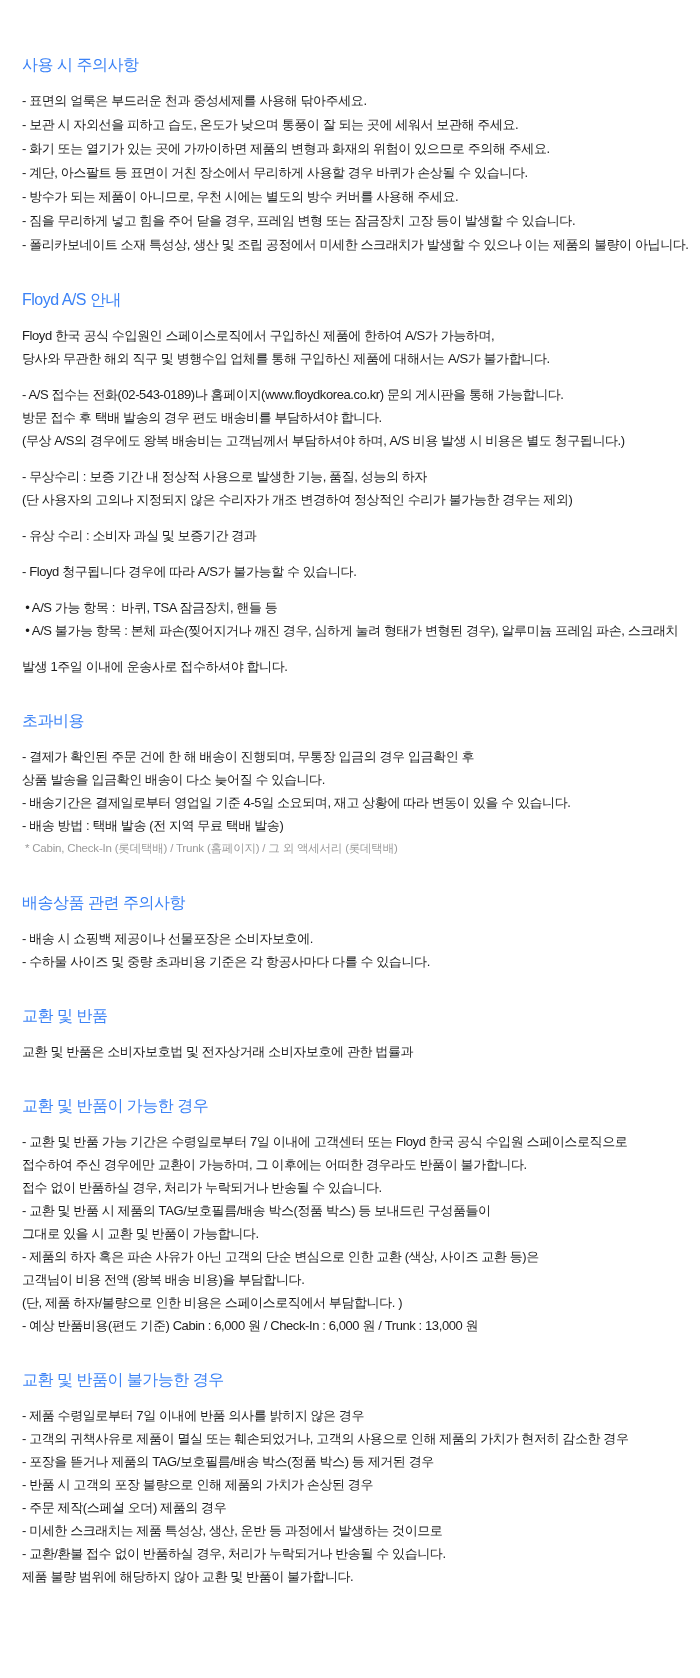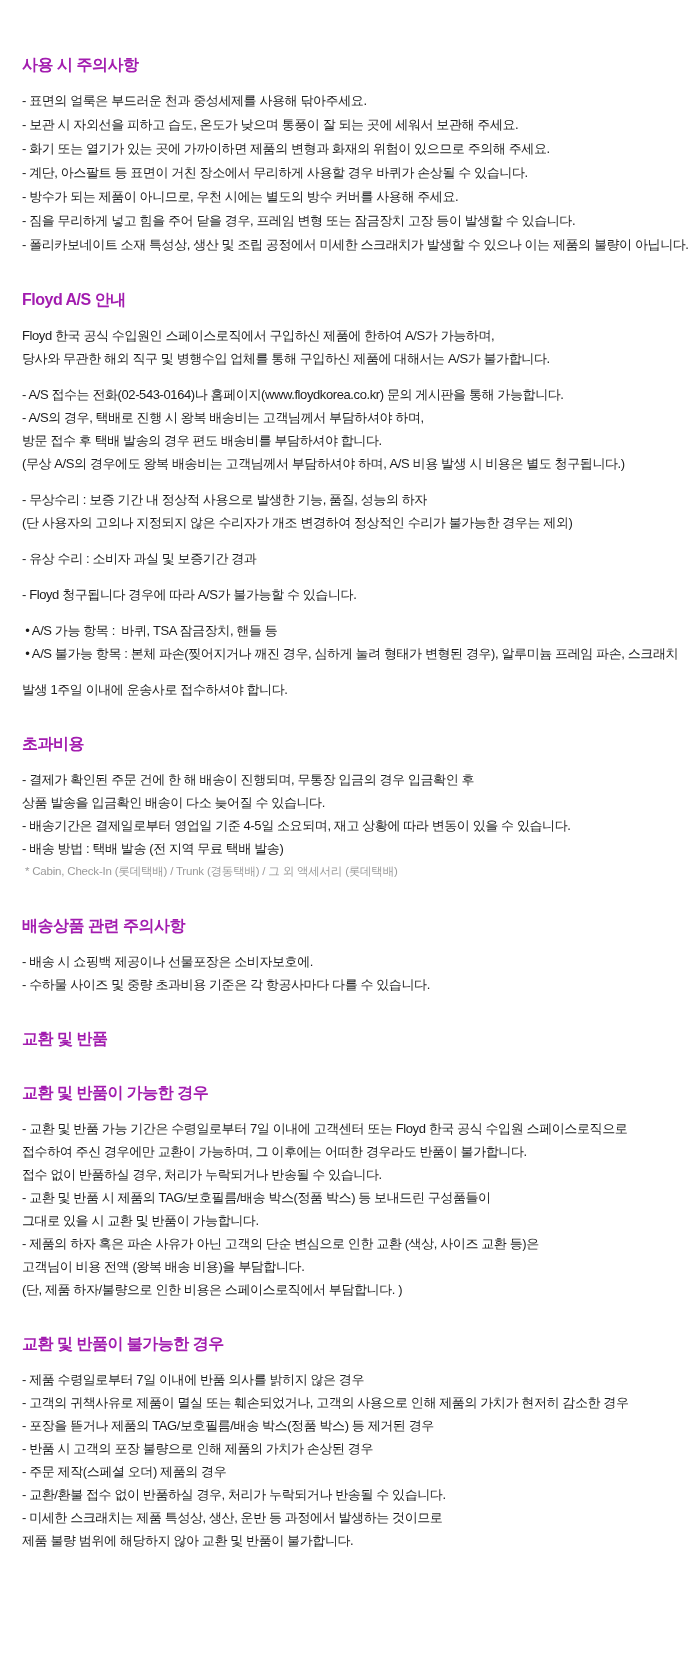--- a/index.html
+++ b/index.html
@@ -8,22 +8,22 @@
     width: 700px;
     height: 1678px;
     overflow: hidden;
     font-family: "Liberation Sans", sans-serif;
   }
   .page { padding: 54px 14px 30px 22px; }
   .info-section + .info-section { margin-top: 32px; }
   .section-heading {
     font-size: 16px;
     line-height: 22px;
-    font-weight: 700;
-    color: #a21caf;
+    font-weight: 400;
+    color: #3b82f6;
     letter-spacing: -0.5px;
     white-space: pre;
   }
   .para { margin-top: 13px; }
   .line {
     font-size: 13px;
     line-height: 23px;
     color: #1c1c1c;
     letter-spacing: -0.4px;
     white-space: pre;
@@ -51,22 +51,21 @@
         <div class="line">- 폴리카보네이트 소재 특성상, 생산 및 조립 공정에서 미세한 스크래치가 발생할 수 있으나 이는 제품의 불량이 아닙니다.</div>
       </div>
     </section>
     <section class="info-section">
       <h2 class="section-heading">Floyd A/S 안내</h2>
       <div class="para">
         <div class="line">Floyd 한국 공식 수입원인 스페이스로직에서 구입하신 제품에 한하여 A/S가 가능하며,</div>
         <div class="line">당사와 무관한 해외 직구 및 병행수입 업체를 통해 구입하신 제품에 대해서는 A/S가 불가합니다.</div>
       </div>
       <div class="para">
-        <div class="line">- A/S 접수는 전화(02-543-0164)나 홈페이지(www.floydkorea.co.kr) 문의 게시판을 통해 가능합니다.</div>
-        <div class="line">- A/S의 경우, 택배로 진행 시 왕복 배송비는 고객님께서 부담하셔야 하며,</div>
+        <div class="line">- A/S 접수는 전화(02-543-0189)나 홈페이지(www.floydkorea.co.kr) 문의 게시판을 통해 가능합니다.</div>
         <div class="line">방문 접수 후 택배 발송의 경우 편도 배송비를 부담하셔야 합니다.</div>
         <div class="line">(무상 A/S의 경우에도 왕복 배송비는 고객님께서 부담하셔야 하며, A/S 비용 발생 시 비용은 별도 청구됩니다.)</div>
       </div>
       <div class="para">
         <div class="line">- 무상수리 : 보증 기간 내 정상적 사용으로 발생한 기능, 품질, 성능의 하자</div>
         <div class="line">(단 사용자의 고의나 지정되지 않은 수리자가 개조 변경하여 정상적인 수리가 불가능한 경우는 제외)</div>
       </div>
       <div class="para">
         <div class="line">- 유상 수리 : 소비자 과실 및 보증기간 경과</div>
       </div>
@@ -81,54 +80,56 @@
         <div class="line">발생 1주일 이내에 운송사로 접수하셔야 합니다.</div>
       </div>
     </section>
     <section class="info-section">
       <h2 class="section-heading">초과비용</h2>
       <div class="para">
         <div class="line">- 결제가 확인된 주문 건에 한 해 배송이 진행되며, 무통장 입금의 경우 입금확인 후</div>
         <div class="line">상품 발송을 입금확인 배송이 다소 늦어질 수 있습니다.</div>
         <div class="line">- 배송기간은 결제일로부터 영업일 기준 4-5일 소요되며, 재고 상황에 따라 변동이 있을 수 있습니다.</div>
         <div class="line">- 배송 방법 : 택배 발송 (전 지역 무료 택배 발송)</div>
-        <div class="line note"> * Cabin, Check-In (롯데택배) / Trunk (경동택배) / 그 외 액세서리 (롯데택배)</div>
+        <div class="line note"> * Cabin, Check-In (롯데택배) / Trunk (홈페이지) / 그 외 액세서리 (롯데택배)</div>
       </div>
     </section>
     <section class="info-section">
       <h2 class="section-heading">배송상품 관련 주의사항</h2>
       <div class="para">
         <div class="line">- 배송 시 쇼핑백 제공이나 선물포장은 소비자보호에.</div>
         <div class="line">- 수하물 사이즈 및 중량 초과비용 기준은 각 항공사마다 다를 수 있습니다.</div>
       </div>
     </section>
     <section class="info-section">
       <h2 class="section-heading">교환 및 반품</h2>
       <div class="para">
+        <div class="line">교환 및 반품은 소비자보호법 및 전자상거래 소비자보호에 관한 법률과</div>
       </div>
     </section>
     <section class="info-section">
       <h2 class="section-heading">교환 및 반품이 가능한 경우</h2>
       <div class="para">
         <div class="line">- 교환 및 반품 가능 기간은 수령일로부터 7일 이내에 고객센터 또는 Floyd 한국 공식 수입원 스페이스로직으로</div>
         <div class="line">접수하여 주신 경우에만 교환이 가능하며, 그 이후에는 어떠한 경우라도 반품이 불가합니다.</div>
         <div class="line">접수 없이 반품하실 경우, 처리가 누락되거나 반송될 수 있습니다.</div>
         <div class="line">- 교환 및 반품 시 제품의 TAG/보호필름/배송 박스(정품 박스) 등 보내드린 구성품들이</div>
         <div class="line">그대로 있을 시 교환 및 반품이 가능합니다.</div>
         <div class="line">- 제품의 하자 혹은 파손 사유가 아닌 고객의 단순 변심으로 인한 교환 (색상, 사이즈 교환 등)은</div>
         <div class="line">고객님이 비용 전액 (왕복 배송 비용)을 부담합니다.</div>
         <div class="line">(단, 제품 하자/불량으로 인한 비용은 스페이스로직에서 부담합니다. )</div>
+        <div class="line">- 예상 반품비용(편도 기준) Cabin : 6,000 원 / Check-In : 6,000 원 / Trunk : 13,000 원</div>
       </div>
     </section>
     <section class="info-section">
       <h2 class="section-heading">교환 및 반품이 불가능한 경우</h2>
       <div class="para">
         <div class="line">- 제품 수령일로부터 7일 이내에 반품 의사를 밝히지 않은 경우</div>
         <div class="line">- 고객의 귀책사유로 제품이 멸실 또는 훼손되었거나, 고객의 사용으로 인해 제품의 가치가 현저히 감소한 경우</div>
         <div class="line">- 포장을 뜯거나 제품의 TAG/보호필름/배송 박스(정품 박스) 등 제거된 경우</div>
         <div class="line">- 반품 시 고객의 포장 불량으로 인해 제품의 가치가 손상된 경우</div>
         <div class="line">- 주문 제작(스페셜 오더) 제품의 경우</div>
+        <div class="line">- 미세한 스크래치는 제품 특성상, 생산, 운반 등 과정에서 발생하는 것이므로</div>
         <div class="line">- 교환/환불 접수 없이 반품하실 경우, 처리가 누락되거나 반송될 수 있습니다.</div>
-        <div class="line">- 미세한 스크래치는 제품 특성상, 생산, 운반 등 과정에서 발생하는 것이므로</div>
         <div class="line">제품 불량 범위에 해당하지 않아 교환 및 반품이 불가합니다.</div>
       </div>
     </section>
   </main>
 
 </body></html>

